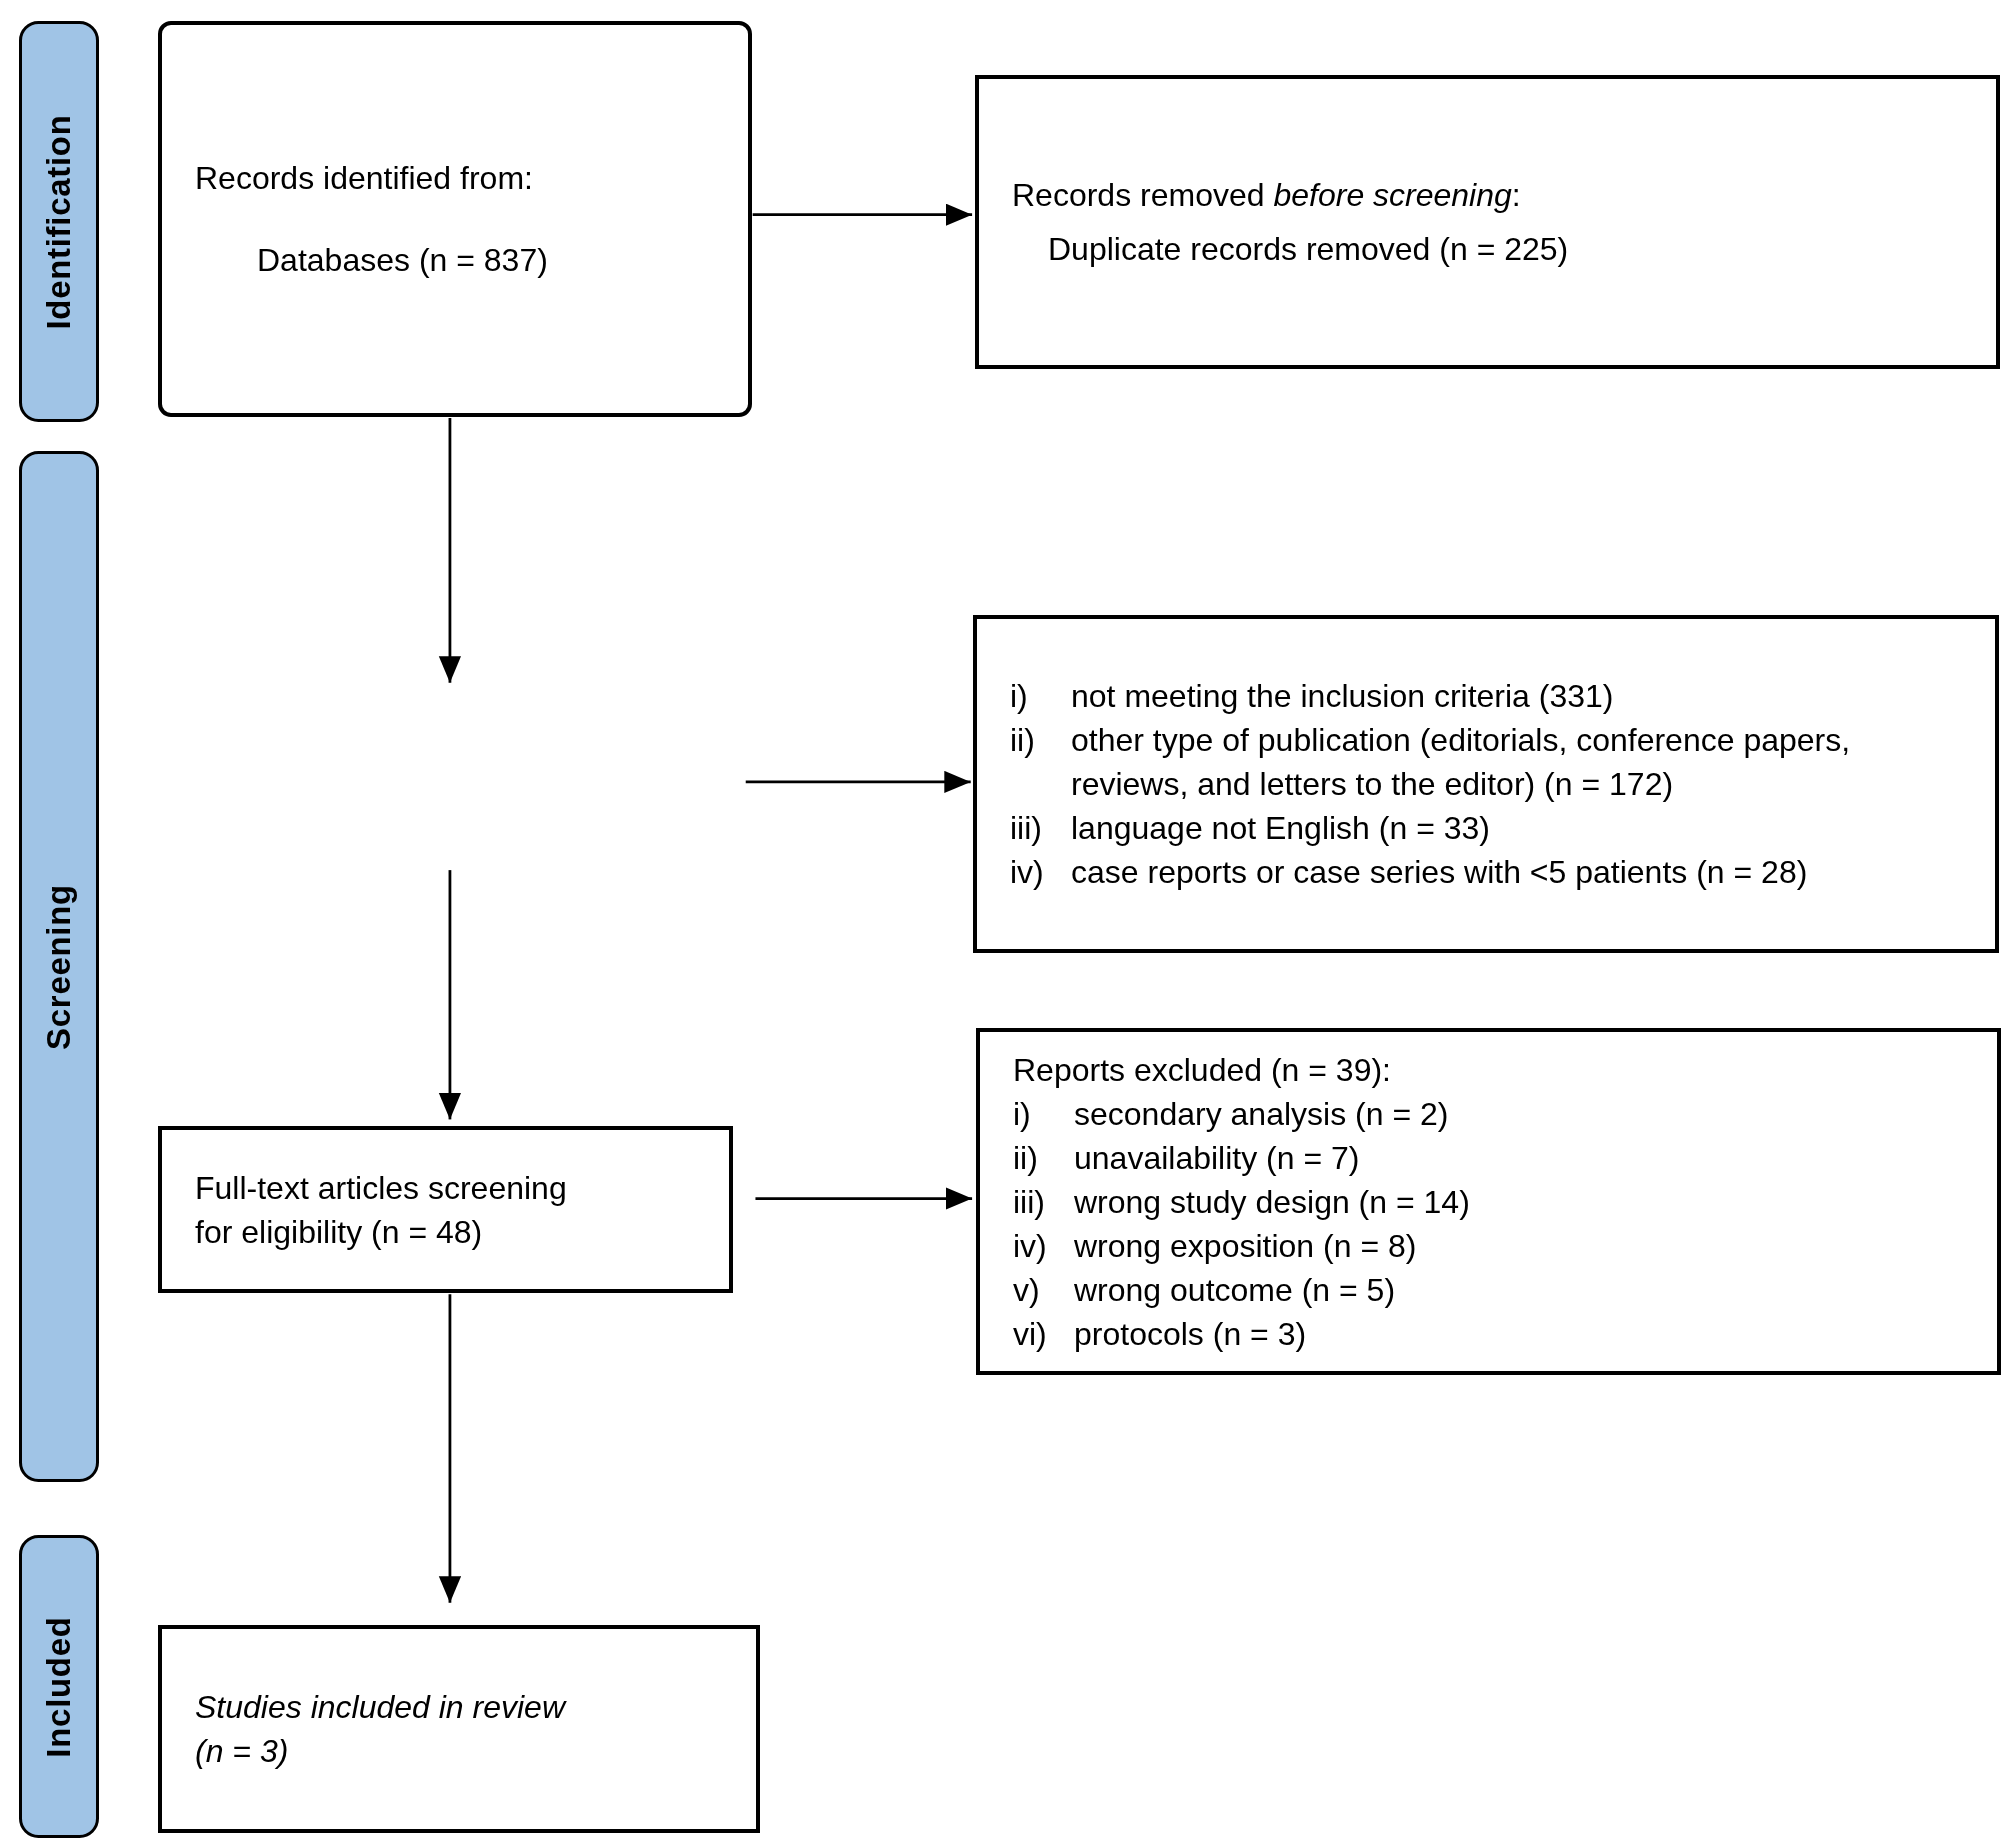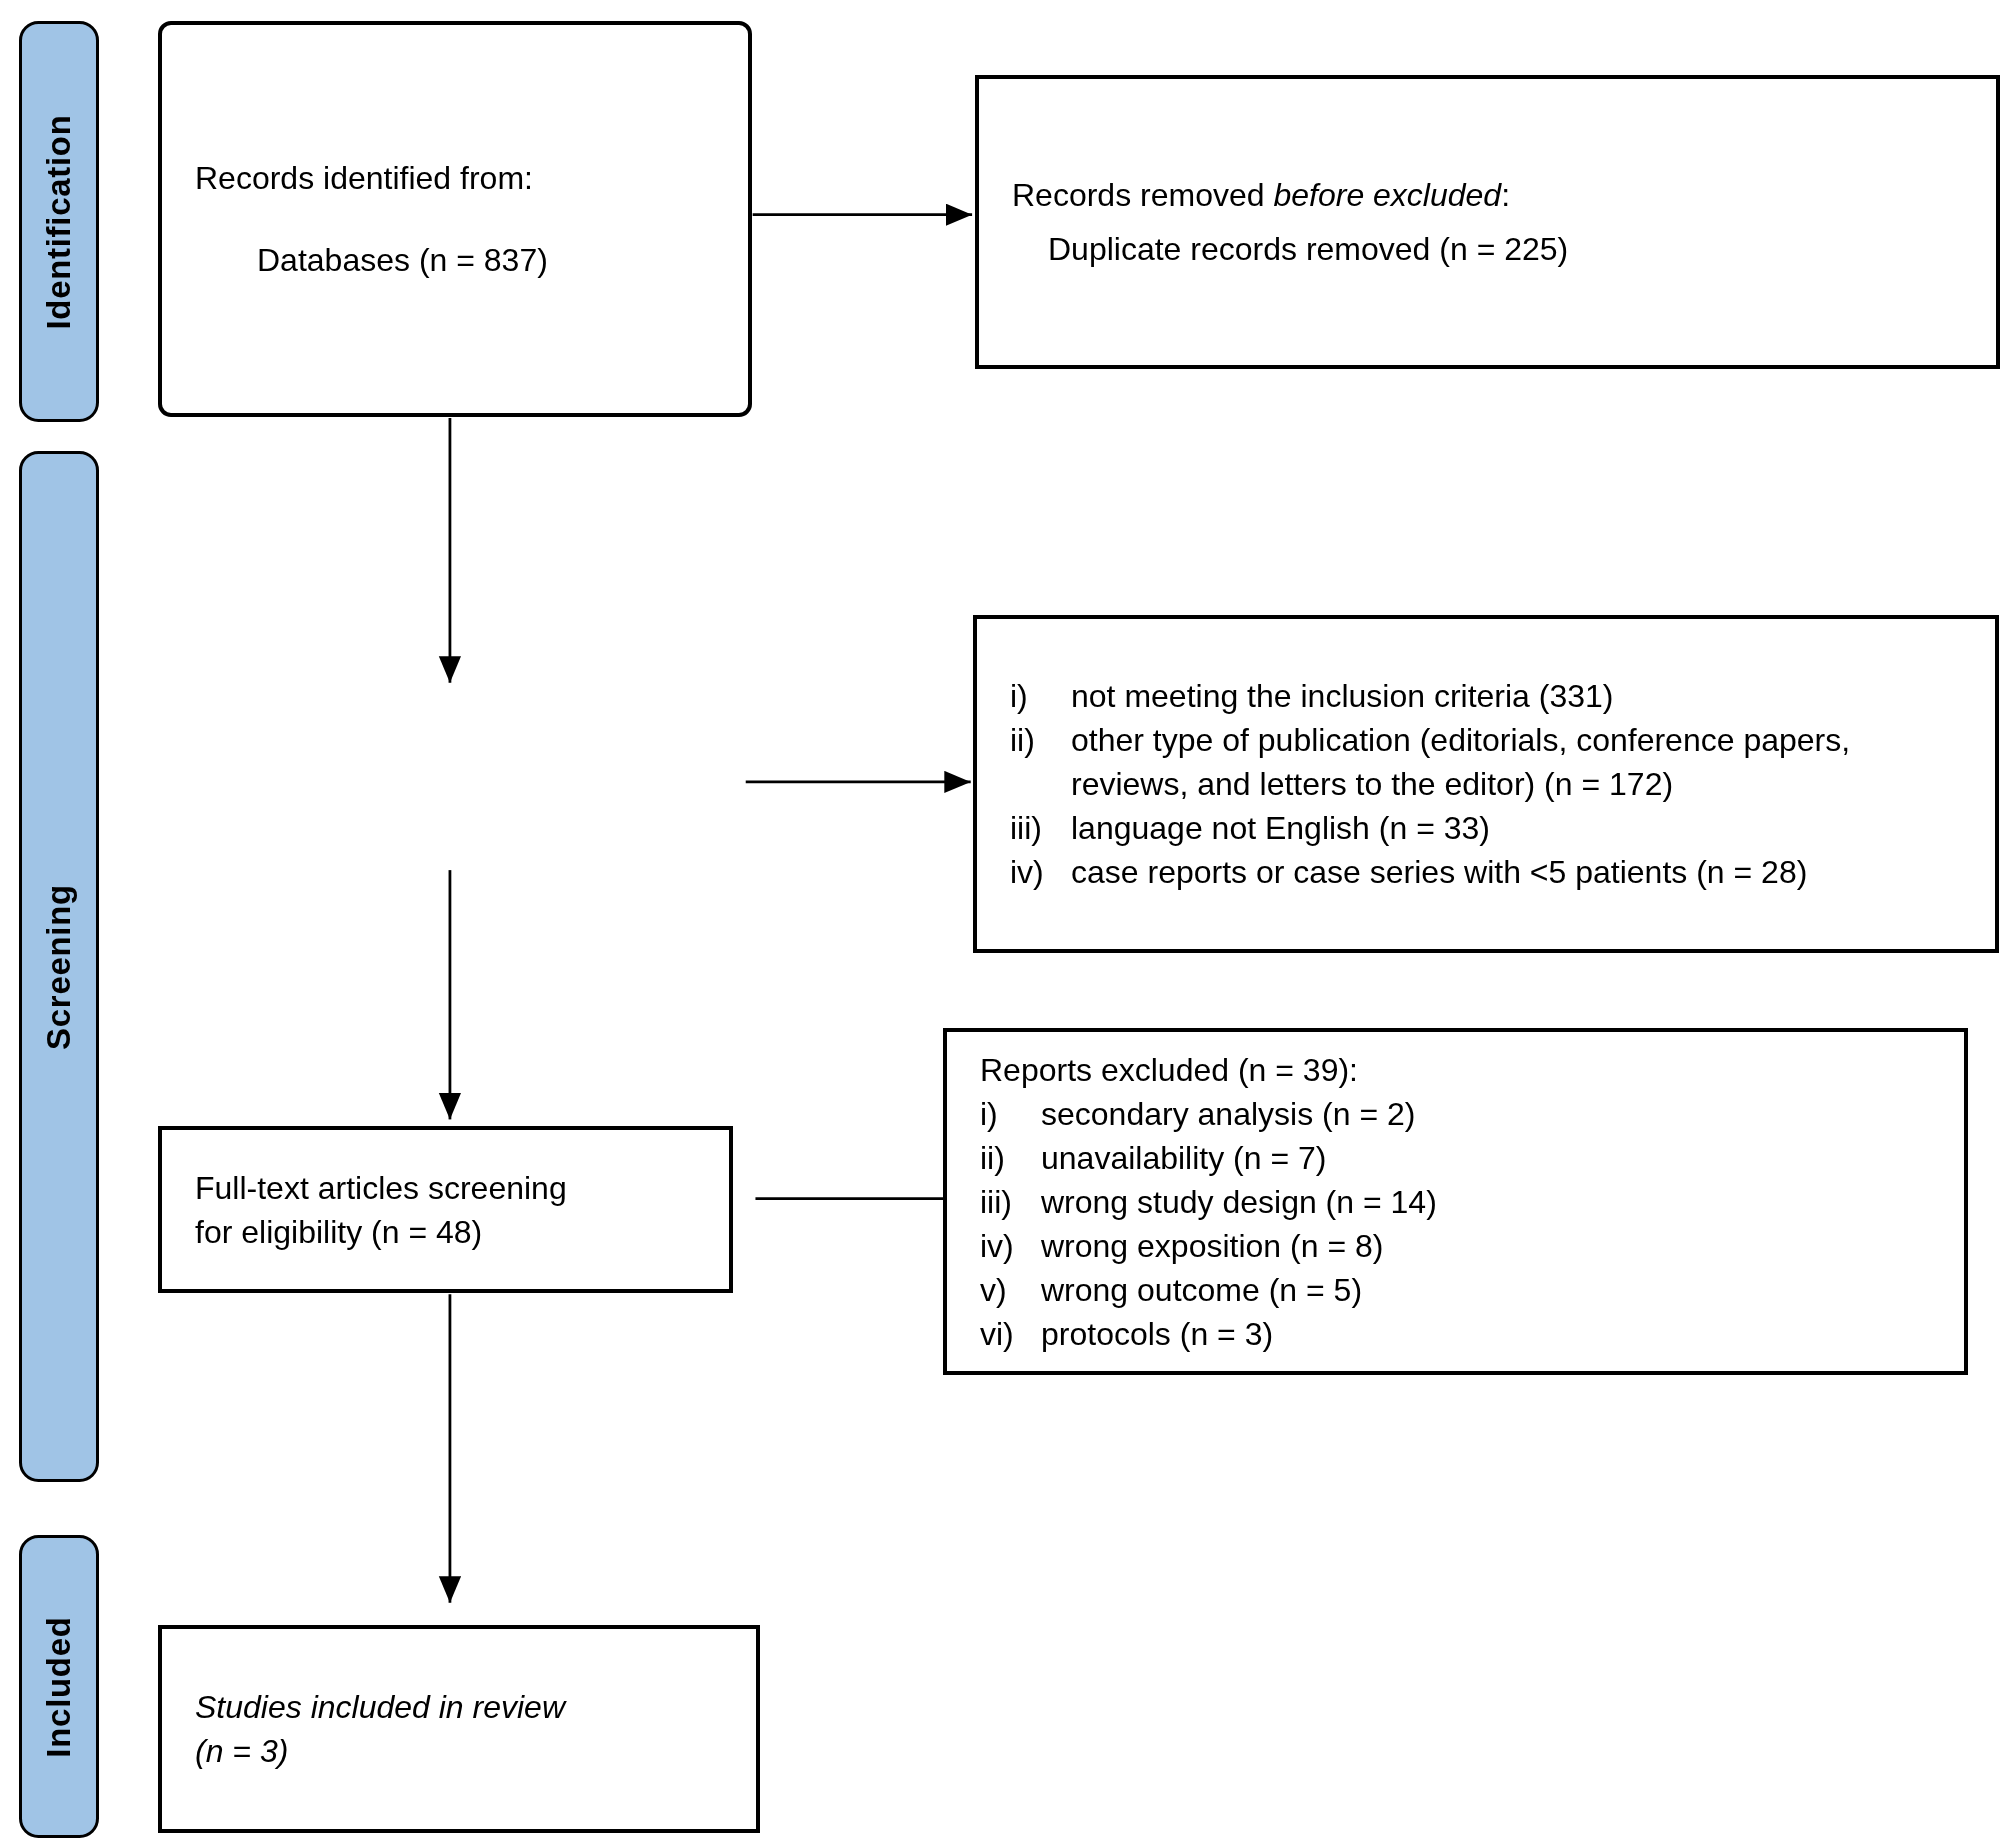--- a/index.html
+++ b/index.html
@@ -108,41 +108,41 @@
     <div class="line">for eligibility (n = 48)</div>
   </div>
 
   <div class="box box-left" style="left:158px; top:1625px; width:602px; height:208px;font-style:italic;">
     <div class="line">Studies included in review</div>
     <div class="line">(n = 3)</div>
   </div>
 
   <div class="box box-right" style="left:975px; top:75px; width:1025px; height:294px;">
     <div class="line">
-      <span>Records removed </span><span class="it">before excluded</span><span>:</span>
+      <span>Records removed </span><span class="it">before screening</span><span>:</span>
     </div>
     <div class="line indent-52">Duplicate records removed (n = 225)</div>
   </div>
 
   <div class="box box-right" style="left:973px; top:615px; width:1026px; height:338px;">
     <div class="li">
       <span class="num">i)</span><span>not meeting the inclusion criteria (331)</span>
     </div>
     <div class="li">
       <span class="num">ii)</span><span>other type of publication (editorials, conference papers, reviews, and letters to the editor) (n = 172)</span>
     </div>
     <div class="li">
       <span class="num">iii)</span><span>language not English (n = 33)</span>
     </div>
     <div class="li">
       <span class="num">iv)</span><span>case reports or case series with &lt;5 patients (n = 28)</span>
     </div>
   </div>
 
-  <div class="box box-right" style="left:943px; top:1028px; width:1025px; height:347px;">
+  <div class="box box-right" style="left:976px; top:1028px; width:1025px; height:347px;">
     <div class="line">Reports excluded (n = 39):</div>
     <div class="li">
       <span class="num">i)</span><span>secondary analysis (n = 2)</span>
     </div>
     <div class="li">
       <span class="num">ii)</span><span>unavailability (n = 7)</span>
     </div>
     <div class="li">
       <span class="num">iii)</span><span>wrong study design (n = 14)</span>
     </div>

